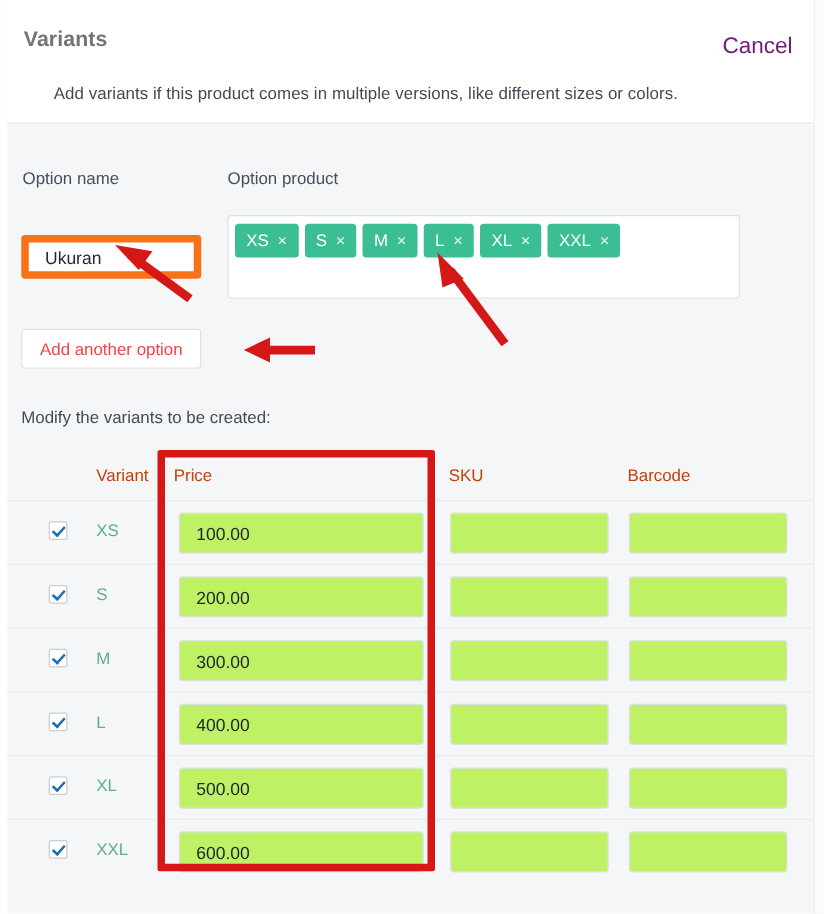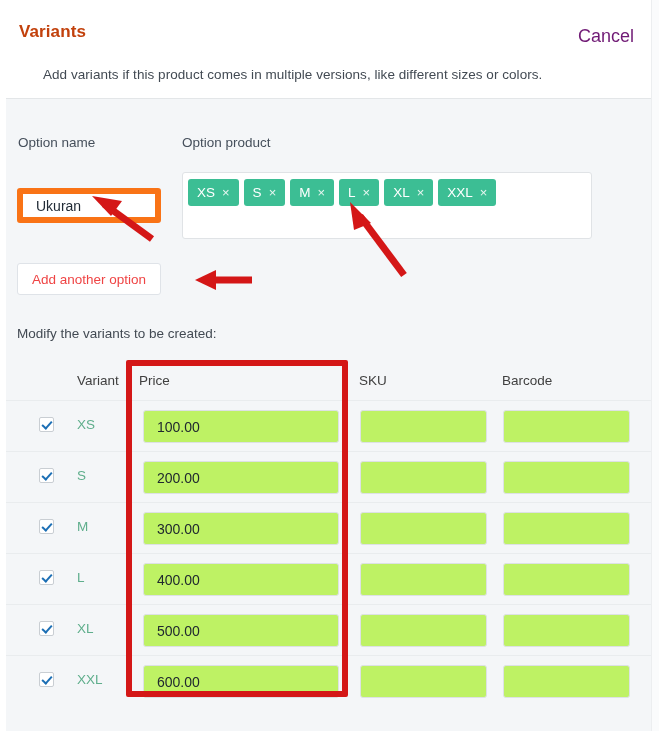--- a/index.html
+++ b/index.html
@@ -47,21 +47,21 @@
     height: 99px;
     background: #ffffff;
     border-bottom: 1px solid #e3e6e8;
     box-sizing: border-box;
   }
   .header-title {
     position: absolute;
     left: 13px; top: 22px;
     font-size: 17px;
     font-weight: bold;
-    color: #c2410c;
+    color: #737373;
     letter-spacing: 0.1px;
   }
   .header-cancel {
     position: absolute;
     right: 17px; top: 26px;
     font-size: 18px;
     color: #701a75;
     cursor: pointer;
   }
   .header-sub {
@@ -168,21 +168,21 @@
     border-top: 1px solid #e9ecee;
   }
   .vrow.head {
     height: 39px;
     border-top: none;
   }
   .vrow.head .cell-head {
     position: absolute;
     top: 12px;
     font-size: 13.5px;
-    color: #404040;
+    color: #c2410c;
   }
   .c-variant { left: 71px; }
   .c-price   { left: 133px; }
   .c-sku     { left: 353px; }
   .c-barcode { left: 496px; }
 
   .cb-wrap {
     position: absolute;
     left: 33px; top: 16px;
     width: 15px; height: 15px;

